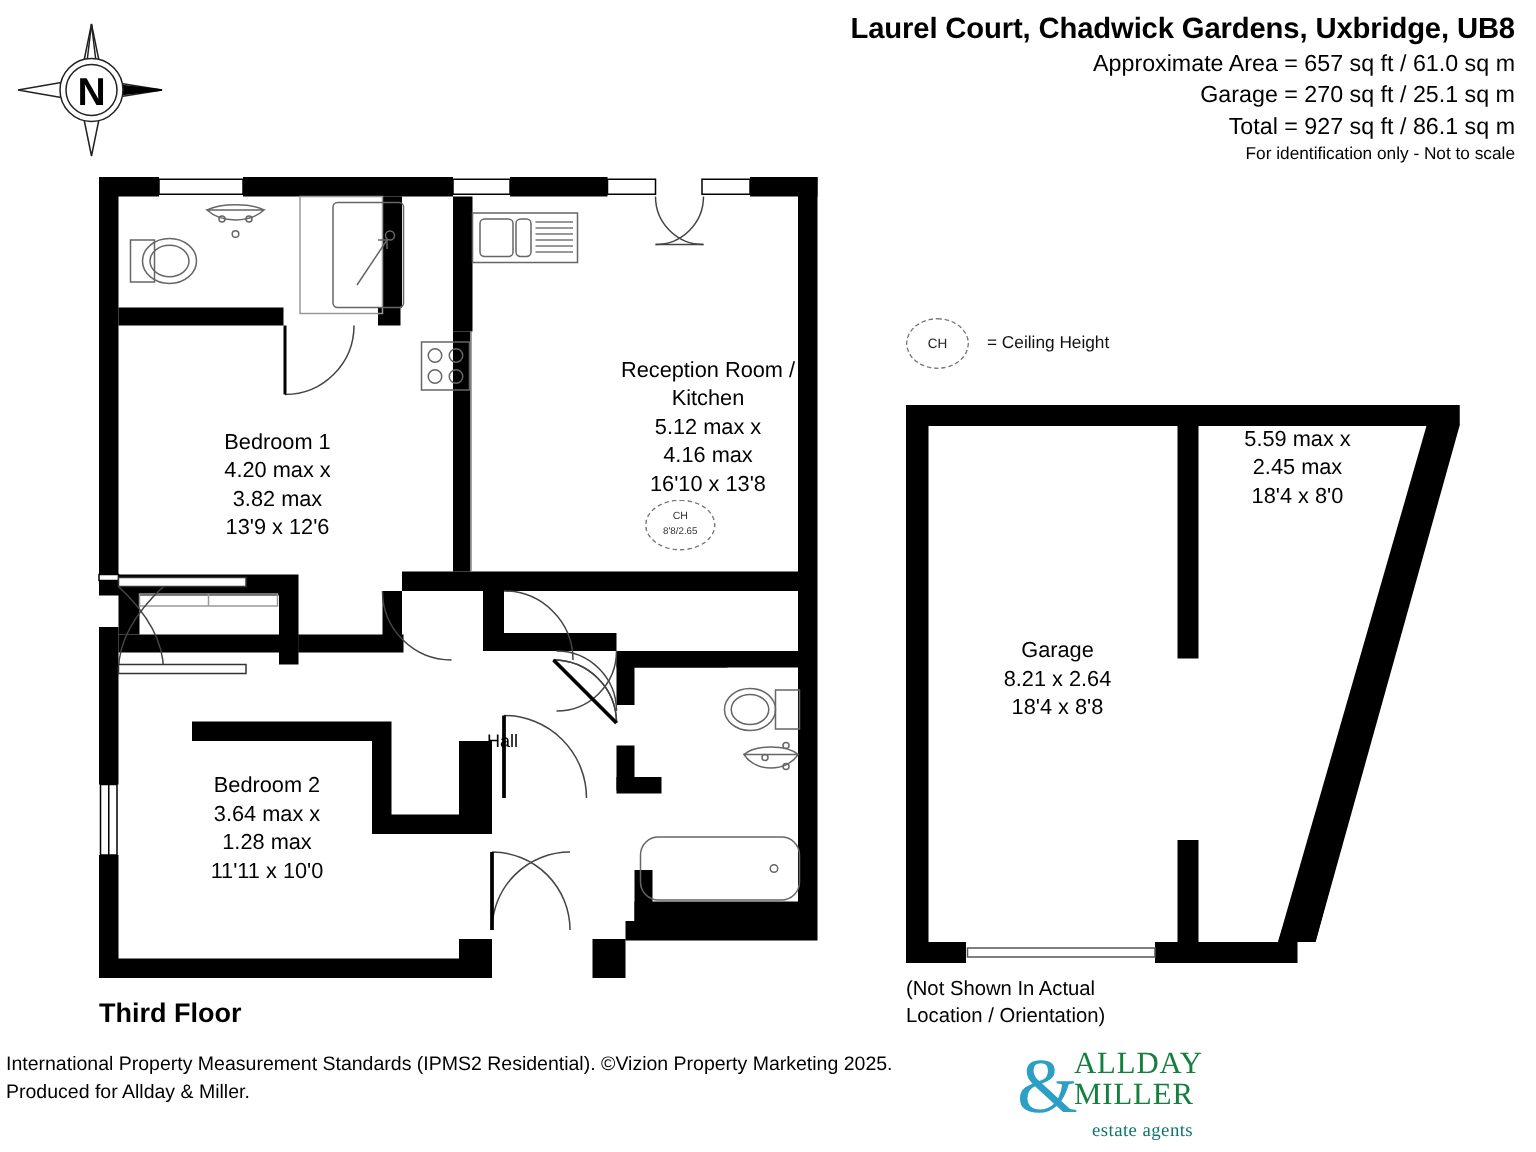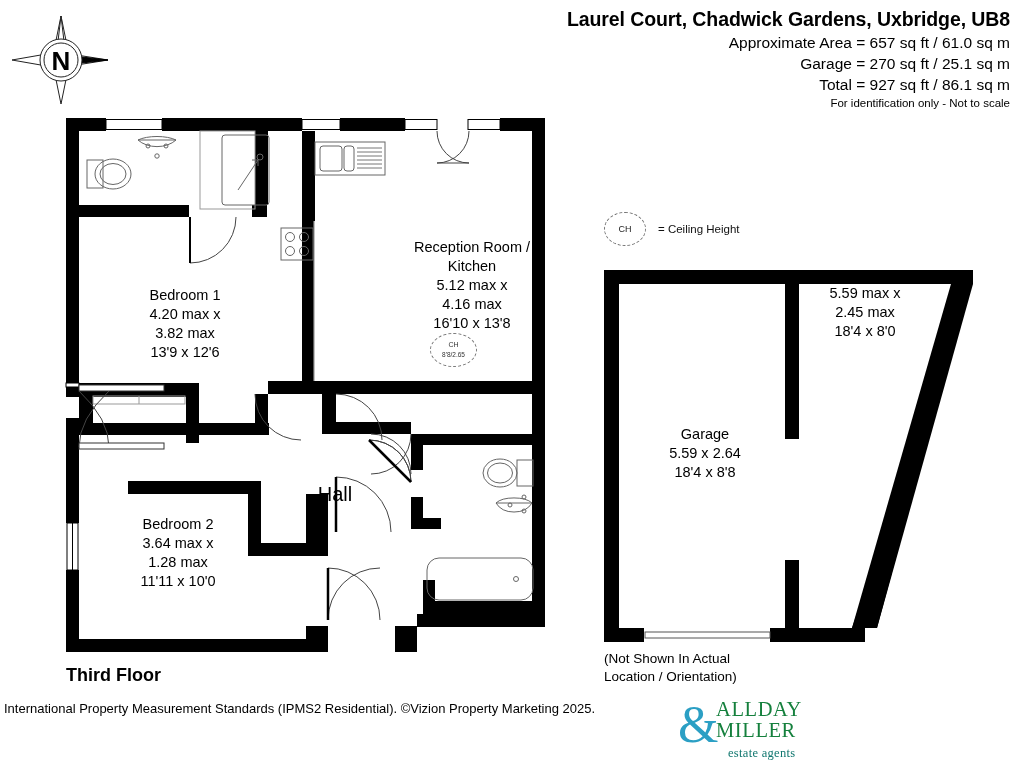--- a/index.html
+++ b/index.html
@@ -75,21 +75,21 @@
     font-size: 14.5px;
     line-height: 19px;
     white-space: nowrap;
   }
   .room-label .rl-name { display: block; }
   .room-label .rl-dim  { display: block; }
 
   .label-bed1  { left: 110px; top: 286px; width: 150px; }
   .label-bed2  { left: 103px; top: 515px; width: 150px; }
   .label-recep { left: 392px; top: 238px; width: 160px; }
-  .label-hall  { left: 300px; top: 485px; width: 70px; font-size: 20px;}
+  .label-hall  { left: 300px; top: 485px; width: 70px; font-size: 12px;}
   .label-garage{ left: 630px; top: 425px; width: 150px; }
   .label-bay2  { left: 790px; top: 284px; width: 150px; }
 
   
   .ch-badge {
     position: absolute;
     left: 430px;
     top: 333px;
     width: 47px;
     height: 34px;
@@ -443,21 +443,21 @@
     <span class="ch-k">CH</span>
     <span class="ch-v">8'8/2.65</span>
   </div>
 
   <div class="room-label label-hall">
     <span class="rl-name">Hall</span>
   </div>
 
   <div class="room-label label-garage">
     <span class="rl-name">Garage</span>
-    <span class="rl-dim">5.59 x 2.64</span>
+    <span class="rl-dim">8.21 x 2.64</span>
     <span class="rl-dim">18'4 x 8'8</span>
   </div>
 
   <div class="room-label label-bay2">
     <span class="rl-dim">5.59 max x</span>
     <span class="rl-dim">2.45 max</span>
     <span class="rl-dim">18'4 x 8'0</span>
   </div>
 
   <div class="ch-legend">
@@ -467,20 +467,21 @@
 
   <div class="floor-title">Third Floor</div>
 
   <div class="garage-note">
     <div>(Not Shown In Actual</div>
     <div>Location / Orientation)</div>
   </div>
 
   <div class="footer">
     <div>International Property Measurement Standards (IPMS2 Residential). ©Vizion Property Marketing 2025.</div>
+    <div>Produced for Allday &amp; Miller.</div>
   </div>
 
   <div class="logo">
     <div class="logo-amp">&amp;</div>
     <div class="logo-stack">
       <div class="logo-l1">ALLDAY</div>
       <div class="logo-l2">MILLER</div>
       <div class="logo-sub">estate agents</div>
     </div>
   </div>

